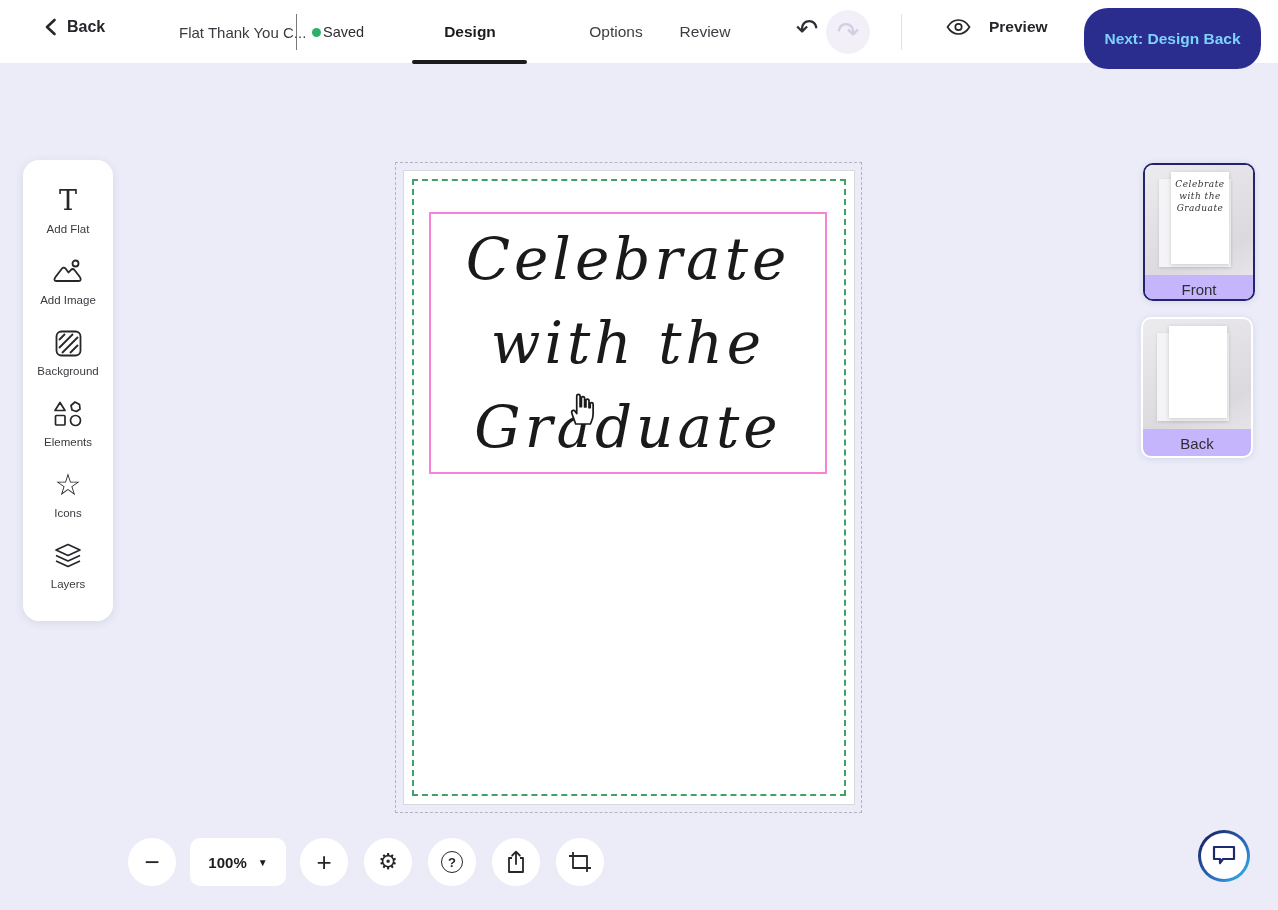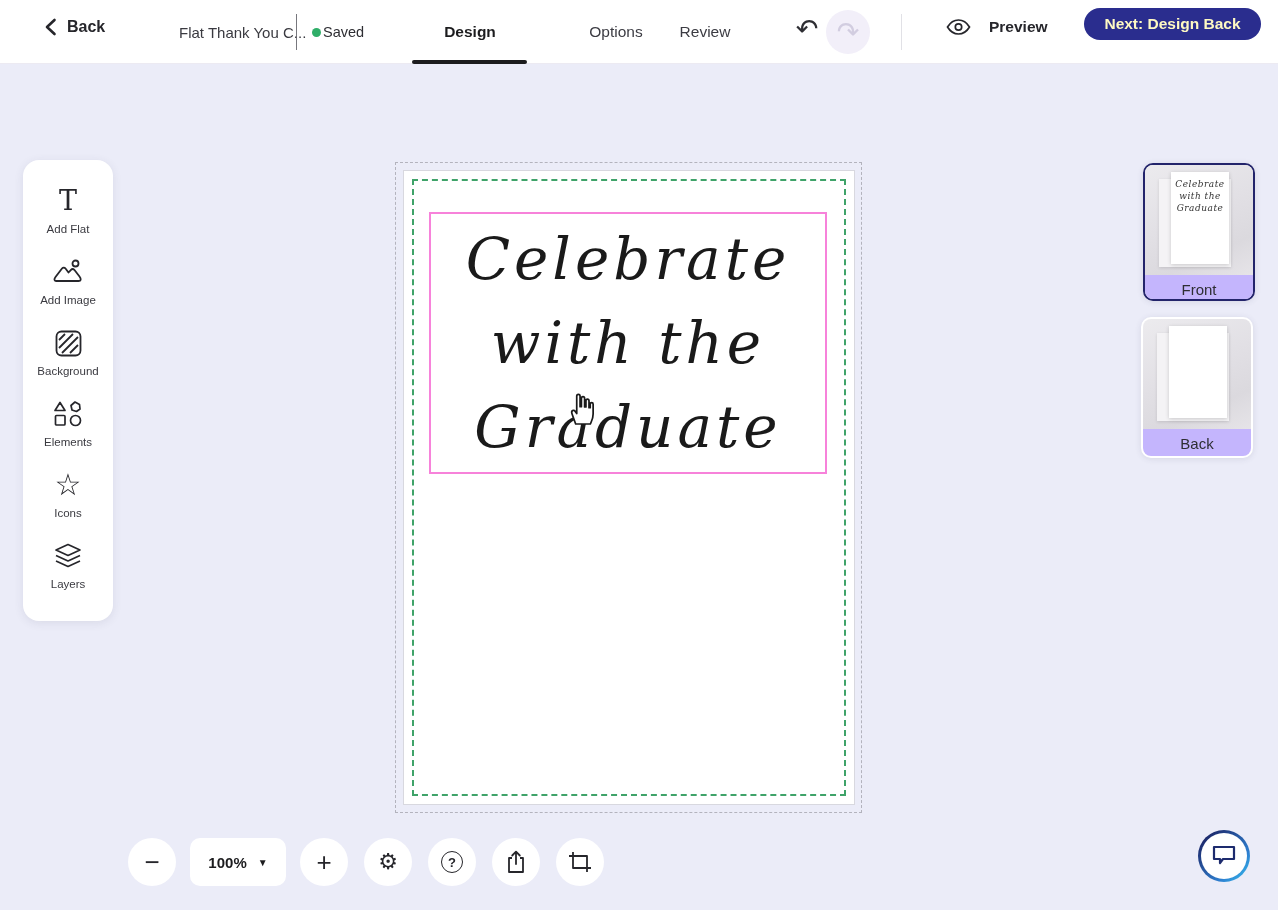--- a/index.html
+++ b/index.html
@@ -27,22 +27,22 @@
   .tab { position:absolute; top:23px; transform:translateX(-50%); font-size:15.5px; color:#3c3c43; cursor:pointer; }
   .tab.active { font-weight:700; color:#1c1c1e; }
   .tab-underline { position:absolute; left:412px; top:60px; width:115px; height:4px; background:#1c1c1e; border-radius:2px; }
   .undo-btn { position:absolute; left:784px; top:6px; width:46px; height:46px; border-radius:50%;
     display:flex; align-items:center; justify-content:center; font-size:27px; color:#2e2e33; cursor:pointer; }
   .redo-btn { position:absolute; left:826px; top:10px; width:44px; height:44px; border-radius:50%;
     background:#f2eff9; display:flex; align-items:center; justify-content:center; font-size:27px; color:#d2cde0; }
   .preview-btn { position:absolute; left:946px; top:18px; display:flex; align-items:center; gap:18px; cursor:pointer;font-weight:bold; }
   .preview-label { font-size:15.5px; color:#26262b; }
   .next-btn {
-    position:absolute; left:1084px; top:8px; width:177px; height:32px; border-radius:24px;
-    background:#2a2d8e; color:#fef9c3; font-size:15.5px; font-weight:700;
+    position:absolute; left:1084px; top:8px; width:177px; height:61px; border-radius:24px;
+    background:#2a2d8e; color:#7dd3fc; font-size:15.5px; font-weight:700;
     display:flex; align-items:center; justify-content:center; cursor:pointer; border:none;
     font-family:"Liberation Sans", sans-serif;
   }
 
   
   .sidebar {
     position:absolute; left:23px; top:160px; width:90px; height:461px;
     background:#ffffff; border-radius:16px;
     box-shadow:0 2px 10px rgba(60,60,90,.10);
     display:flex; flex-direction:column; align-items:center; padding-top:15px; z-index:10;

